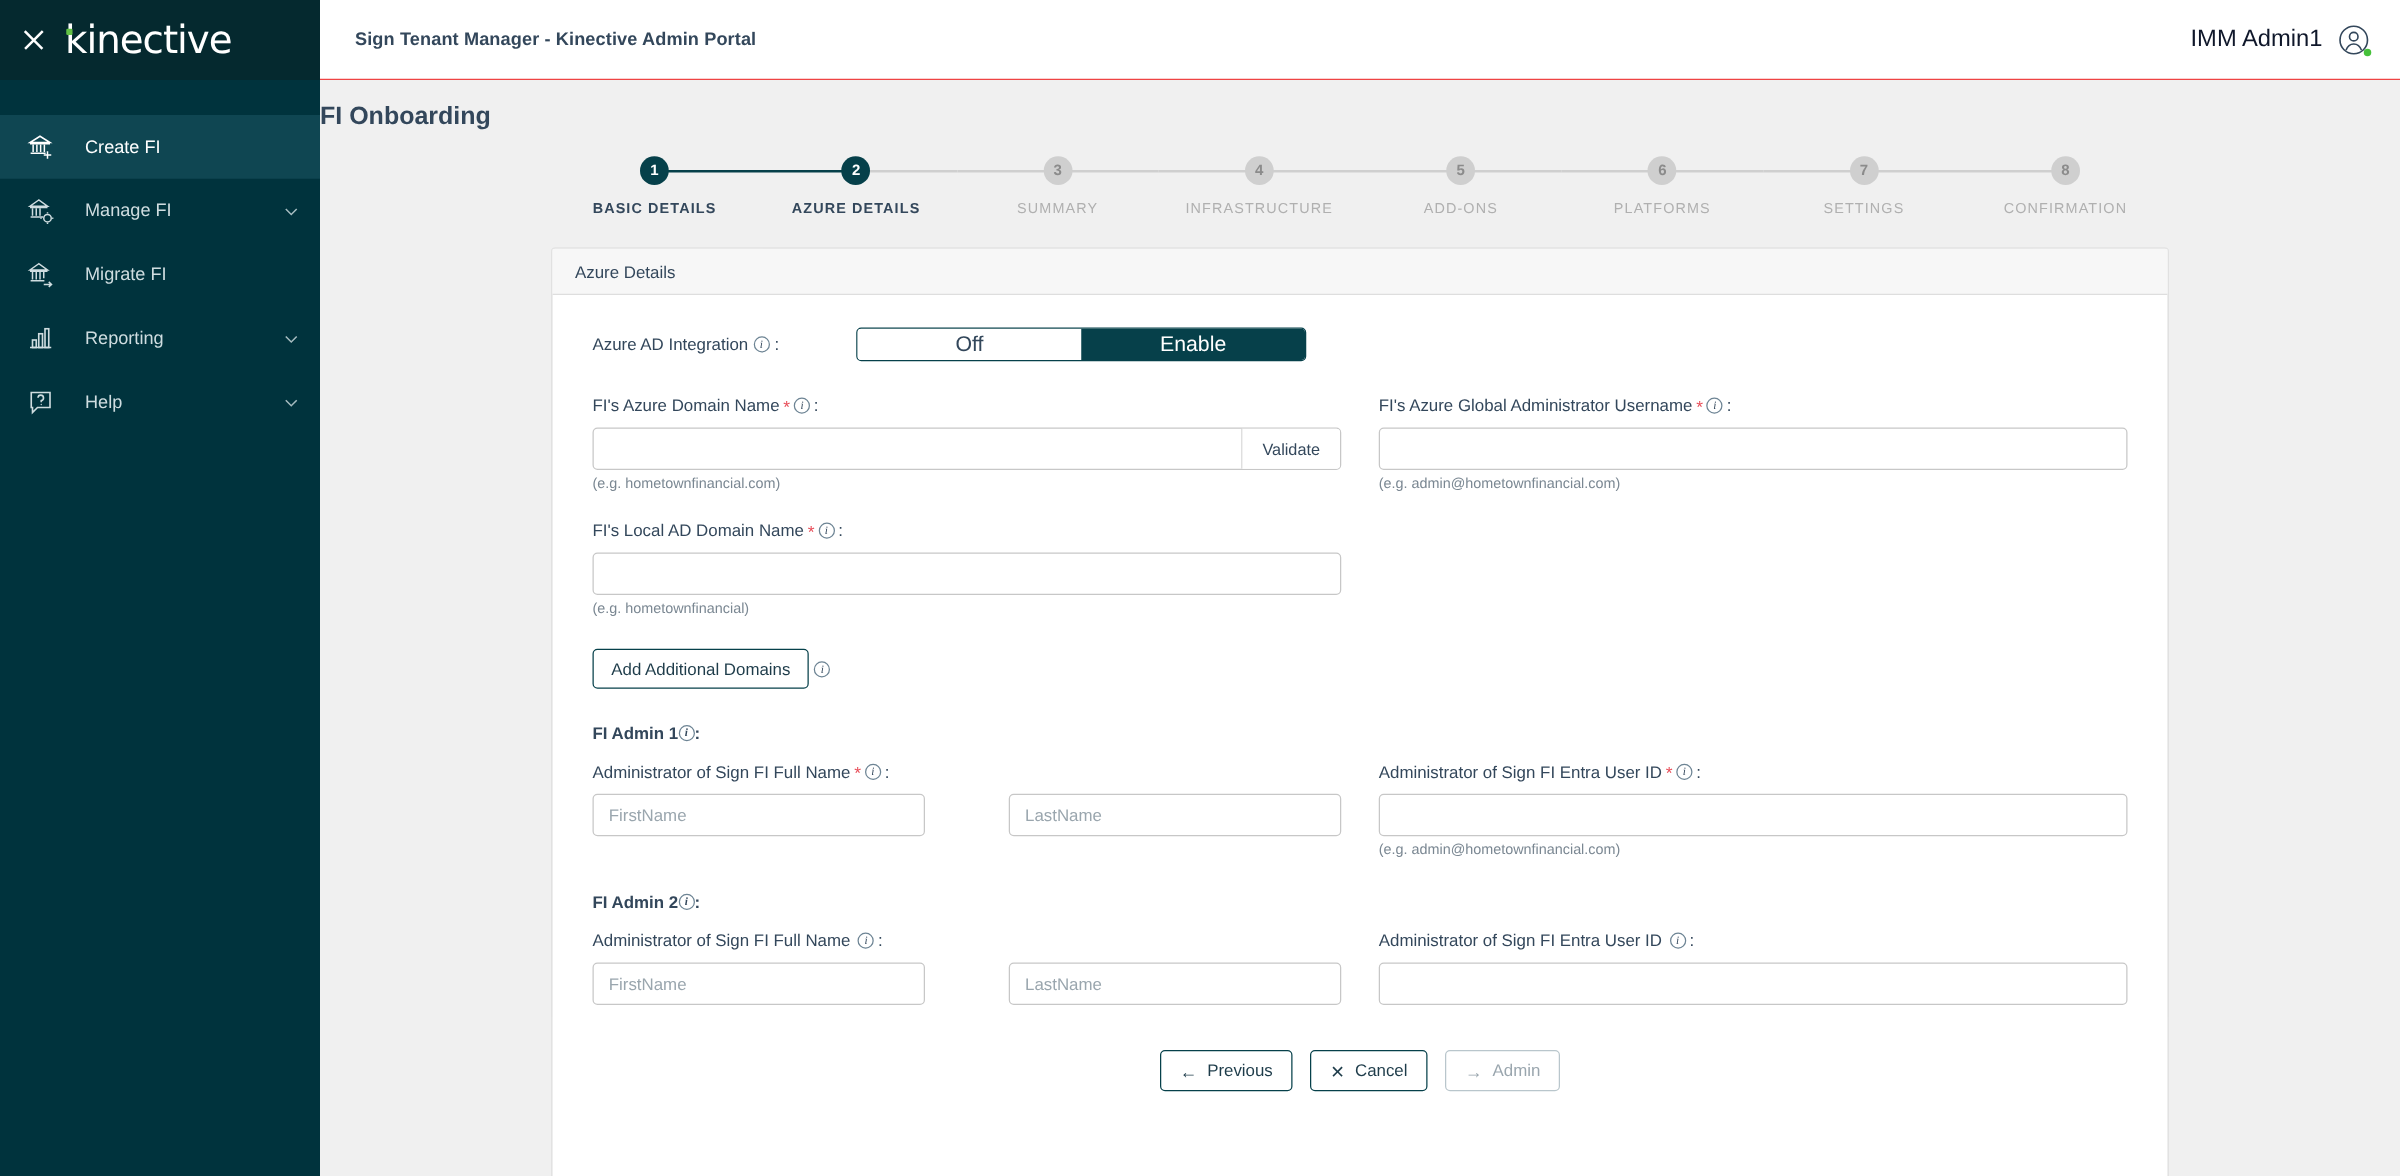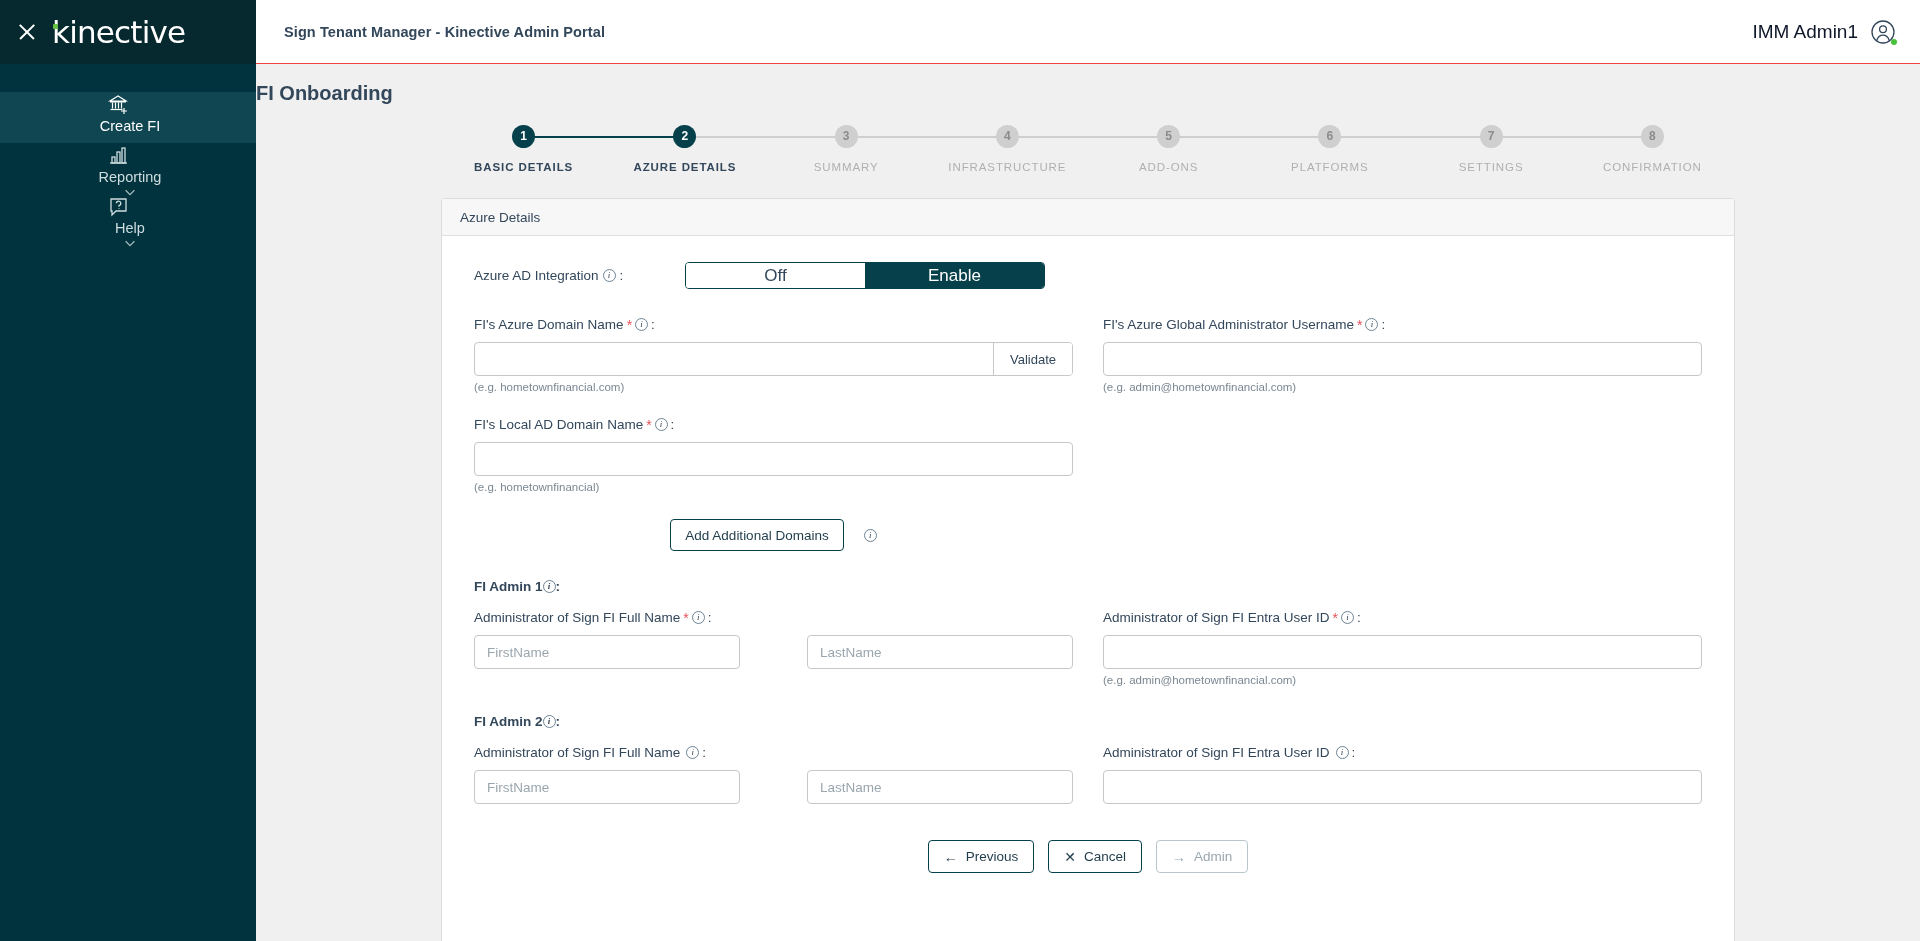--- a/index.html
+++ b/index.html
@@ -45,21 +45,21 @@
     margin-right: -5px; position: relative;
     top: -14px; left: 1px;
   }
   .brand .wordmark { font-family: "DejaVu Sans", sans-serif; font-weight: 400; }
 
   .nav { display: flex; flex-direction: column; padding-top: 0px; }
   .nav-item {
     display: flex; align-items: center;
     height: 51px; padding: 0 16px 0 20px;
     color: #cfdde0; font-size: 14.5px;
-    cursor: pointer; position: relative; flex-direction: column;
+    cursor: pointer; position: relative;
   }
   .nav-item.active { background: #0f4652; color: #ffffff; }
   .nav-item .nav-ico {
     width: 26px; height: 26px; margin-right: 22px;
     display: flex; align-items: center; justify-content: center;
     flex: none;
   }
   .nav-item .nav-ico svg { display: block; }
   .nav-label { flex: 1; }
   .chev { width: 14px; height: 14px; flex: none; opacity: .8; }
@@ -203,21 +203,21 @@
     border: 1px solid #06404a; border-radius: 4px; overflow: hidden;
     cursor: pointer;
   }
   .toggle .seg {
     flex: 1; display: flex; align-items: center; justify-content: center;
     font-size: 17px; color: #33475b; background: #ffffff;
   }
   .toggle .seg.on { background: #06404a; color: #ffffff; }
 
   .add-domains {
-    display: flex; align-items: center; gap: 20px; margin: 26px 0 0 0; justify-content: center;
+    display: flex; align-items: center; gap: 4px; margin: 26px 0 0 0;
   }
   .btn-outline {
     height: 32px; padding: 0 14px;
     border: 1px solid #06404a; border-radius: 4px;
     background: #ffffff; color: #1e3c4a;
     font-size: 13.5px; cursor: pointer;
     font-family: "Liberation Sans", sans-serif;
   }
 
   .section-title {
@@ -265,21 +265,47 @@
           <svg width="24" height="24" viewBox="0 0 24 24" fill="none" stroke="#ffffff" stroke-width="1.2">
             <path d="M3 9h16M11 3L3 8h16L11 3z"></path>
             <path d="M5.5 9.5v6M8.5 9.5v6M11.5 9.5v6M14.5 9.5v6"></path>
             <path d="M3.5 16.5h12"></path>
             <path d="M17 15v6M14 18h6"></path>
           </svg>
         </span>
         <span class="nav-label">Create FI</span>
       </div>
 
-
+      <div class="nav-item">
+        <span class="nav-ico">
+          <svg width="24" height="24" viewBox="0 0 24 24" fill="none" stroke="#cfdde0" stroke-width="1.2">
+            <path d="M3 9h14M10 3L3 8h14L10 3z"></path>
+            <path d="M5 9.5v6M8 9.5v6M11 9.5v6"></path>
+            <path d="M3.5 16.5h10"></path>
+            <circle cx="17" cy="17.5" r="3"></circle>
+            <path d="M17 13.8v-1M17 22.2v-1M20.7 17.5h1M12.3 17.5h-1"></path>
+          </svg>
+        </span>
+        <span class="nav-label">Manage FI</span>
+        <svg class="chev" viewBox="0 0 16 16" fill="none" stroke="#cfdde0" stroke-width="1.4">
+            <path d="M3 6l5 5 5-5"></path>
+          </svg>
+      </div>
+
+      <div class="nav-item">
+        <span class="nav-ico">
+          <svg width="24" height="24" viewBox="0 0 24 24" fill="none" stroke="#cfdde0" stroke-width="1.2">
+            <path d="M3 9h14M10 3L3 8h14L10 3z"></path>
+            <path d="M5 9.5v6M8 9.5v6M11 9.5v6M14 9.5v5"></path>
+            <path d="M3.5 16.5h11"></path>
+            <path d="M14 19.5h6M18 17.5l2.2 2-2.2 2"></path>
+          </svg>
+        </span>
+        <span class="nav-label">Migrate FI</span>
+      </div>
 
       <div class="nav-item">
         <span class="nav-ico">
           <svg width="24" height="24" viewBox="0 0 24 24" fill="none" stroke="#cfdde0" stroke-width="1.3">
             <path d="M3 19h17"></path>
             <rect x="5" y="13" width="3" height="6"></rect>
             <rect x="10" y="8" width="3" height="11"></rect>
             <rect x="15" y="4" width="3" height="15"></rect>
           </svg>
         </span>

